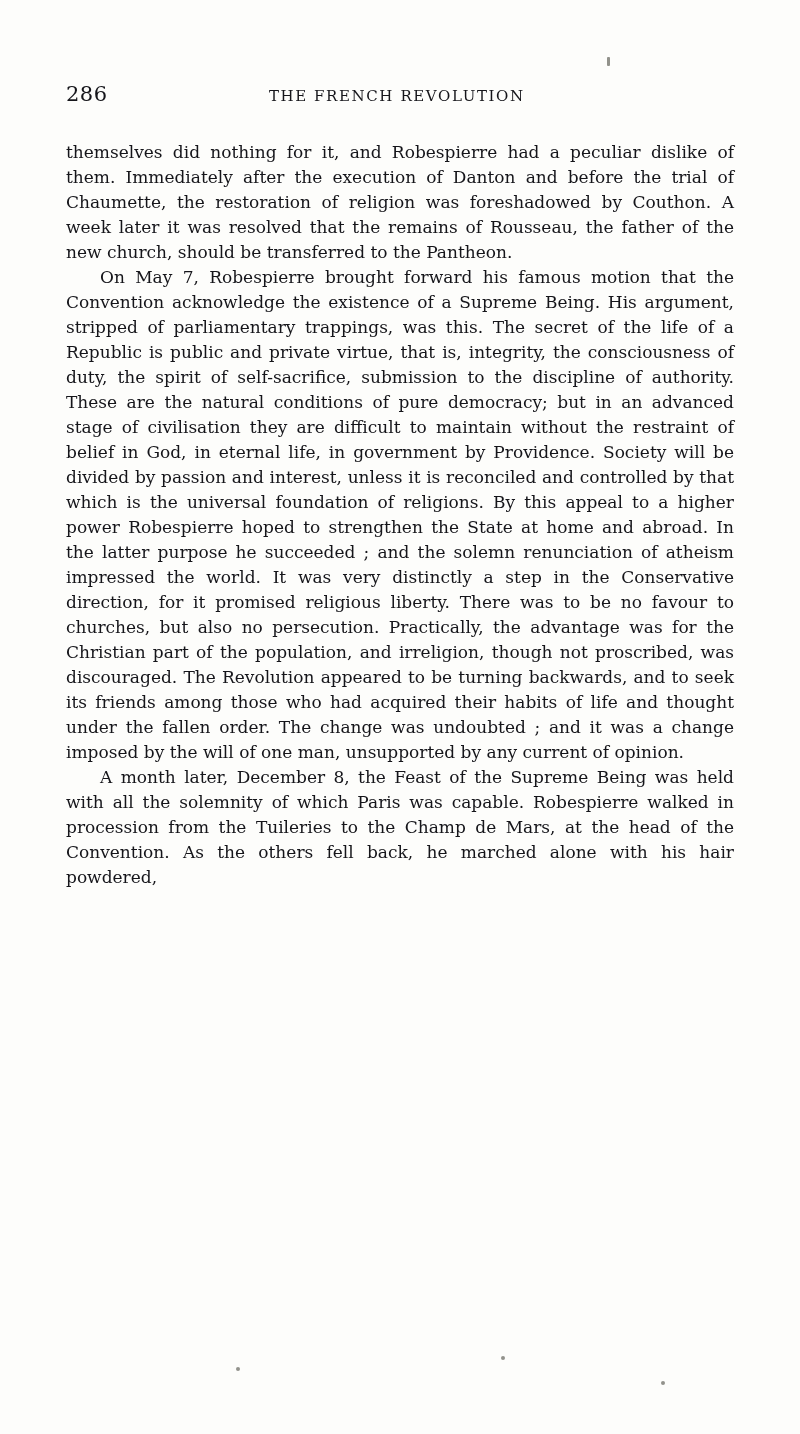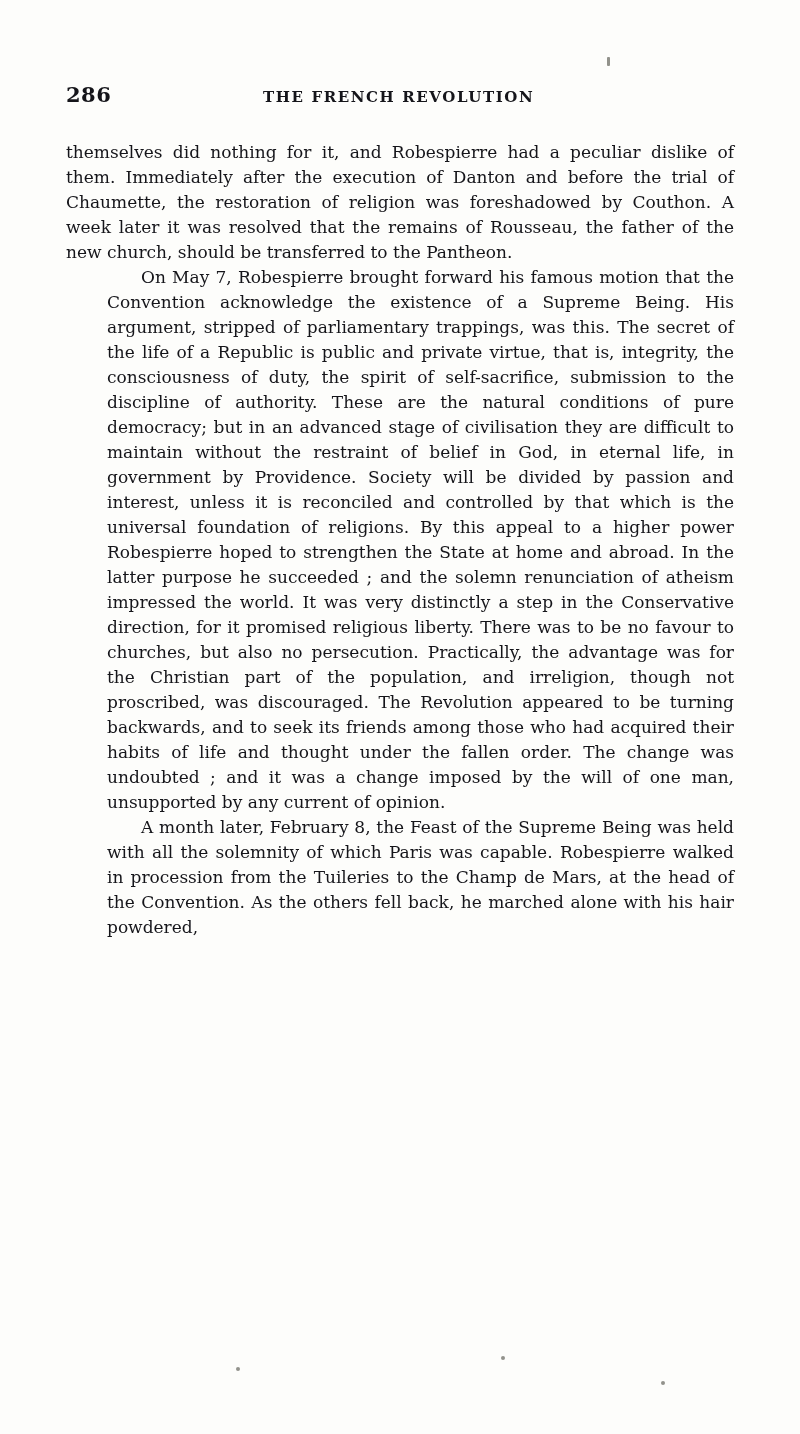--- a/index.html
+++ b/index.html
@@ -33,21 +33,20 @@
 
   header.page-head {
     position: absolute;
     left: 0;
     top: 82px;
     width: 800px;
     padding: 0 66px;
     box-sizing: border-box;
     display: flex;
     align-items: baseline;
-    font-weight: bold;
   }
   .folio {
     font-size: 21px;
     letter-spacing: 0.5px;
     font-family: "DejaVu Serif", serif;
   }
   .running-title {
     flex: 1;
     text-align: center;
     font-size: 15px;
@@ -65,21 +64,20 @@
   p {
     margin: 0;
     font-size: 17px;
     line-height: 25px;
     text-align: justify;
     text-justify: inter-word;
     hyphens: manual;
   }
   p.indent {
     text-indent: 34px;
-    margin-left: 41px;
   }
   p + p {
     margin-top: 0;
   }
 </style>
 </head>
 <body>
 
 <div class="page">
 
@@ -89,16 +87,16 @@
   <span class="speck speck-d"></span>
 
   <header class="page-head">
     <span class="folio">286</span>
     <span class="running-title">THE FRENCH REVOLUTION</span>
   </header>
 
   <div class="body-text">
     <p>themselves did nothing for it, and Robespierre had a peculiar dislike of them.  Immediately after the execution of Danton and before the trial of Chaumette, the restoration of religion was foreshadowed by Couthon.  A week later it was resolved that the remains of Rousseau, the father of the new church, should be transferred to the Pantheon.</p>
     <p class="indent">On May 7, Robespierre brought forward his famous motion that the Convention acknowledge the existence of a Supreme Being.  His argument, stripped of parliamentary trappings, was this.  The secret of the life of a Republic is public and private virtue, that is, integrity, the consciousness of duty, the spirit of self-sacrifice, submission to the discipline of authority.  These are the natural conditions of pure democracy; but in an advanced stage of civilisation they are difficult to maintain without the restraint of belief in God, in eternal life, in government by Providence.  Society will be divided by passion and interest, unless it is reconciled and controlled by that which is the universal foundation of religions.  By this appeal to a higher power Robespierre hoped to strengthen the State at home and abroad.  In the latter purpose he succeeded ; and the solemn renunciation of atheism impressed the world.  It was very distinctly a step in the Conservative direction, for it promised religious liberty.  There was to be no favour to churches, but also no persecution.  Practically, the advantage was for the Christian part of the population, and irreligion, though not proscribed, was discouraged.  The Revolution appeared to be turning backwards, and to seek its friends among those who had acquired their habits of life and thought under the fallen order.  The change was undoubted ; and it was a change imposed by the will of one man, unsupported by any current of opinion.</p>
-    <p class="indent">A month later, February 8, the Feast of the Supreme Being was held with all the solemnity of which Paris was capable. Robespierre walked in procession from the Tuileries to the Champ de Mars, at the head of the Convention.  As the others fell back, he marched alone with his hair powdered,</p>
+    <p class="indent">A month later, December 8, the Feast of the Supreme Being was held with all the solemnity of which Paris was capable. Robespierre walked in procession from the Tuileries to the Champ de Mars, at the head of the Convention.  As the others fell back, he marched alone with his hair powdered,</p>
   </div>
 
 </div>
 
 </body></html>

